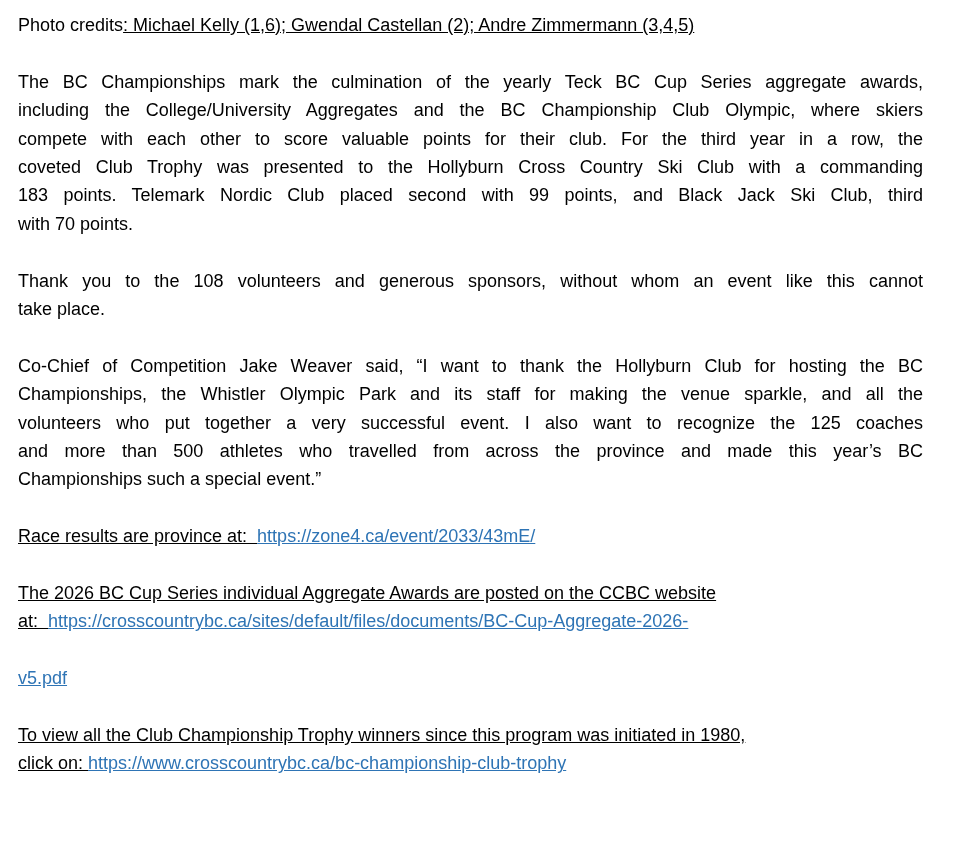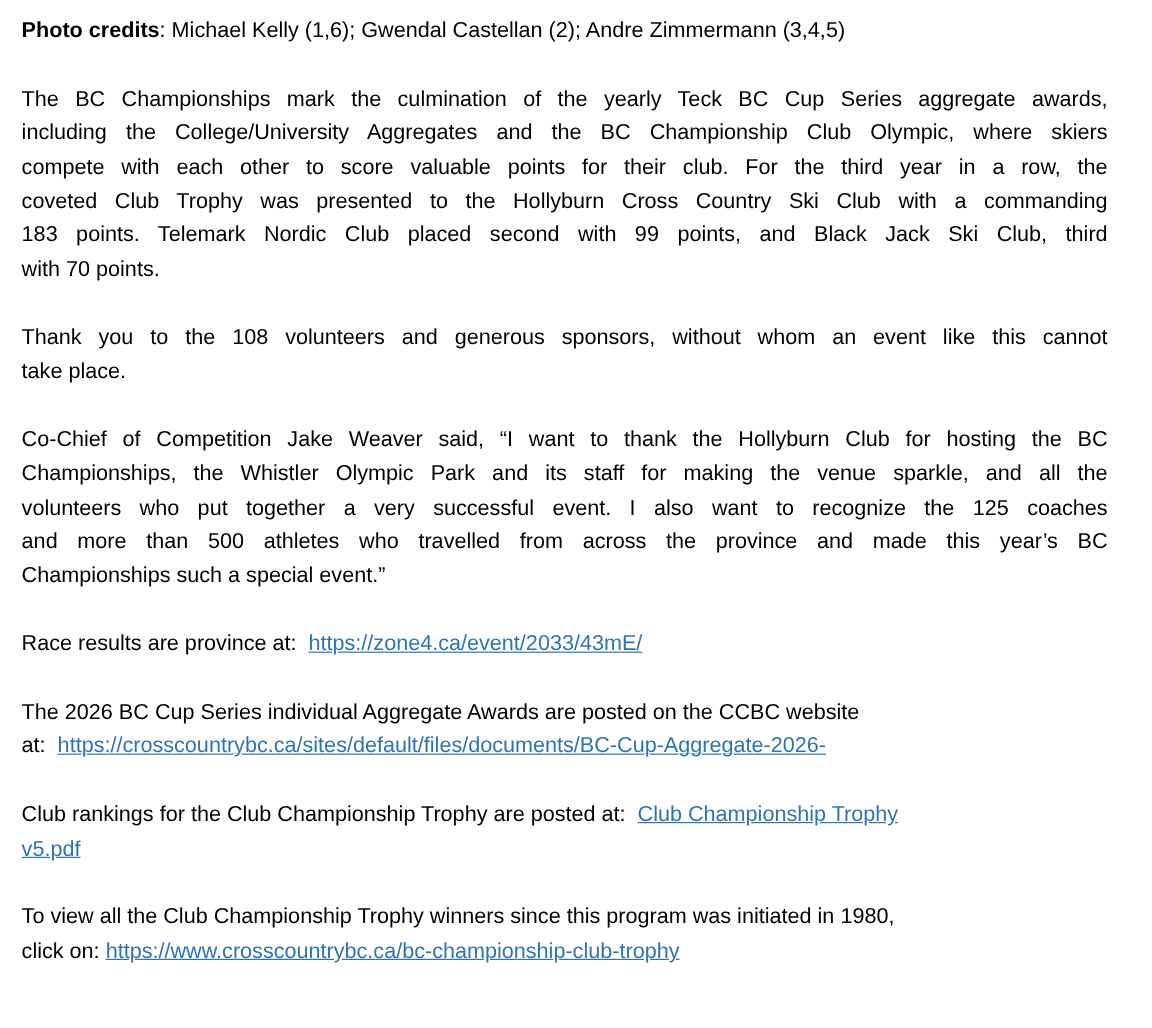--- a/index.html
+++ b/index.html
@@ -33,22 +33,22 @@
   
   .jline {
     text-align: justify;
     text-align-last: justify;
   }
   .jline.last {
     text-align: justify;
     text-align-last: left;
   }
   .tline { text-align: left; }
-  .pre { white-space: pre-wrap; }
-  .bold { font-weight: bold; }
+  .pre { white-space: pre-wrap; text-decoration: underline; }
+  .bold { font-weight: normal; }
   .link {
     color: var(--link);
     text-decoration: underline;
     cursor: pointer;
   }
 </style>
 </head>
 <body>
 
 <div class="doc">
@@ -87,23 +87,20 @@
     <div class="tline">
       <span class="pre">The 2026 BC Cup Series individual Aggregate Awards are posted on the CCBC website</span>
     </div>
     <div class="tline">
       <span class="pre">at:  </span><a class="link">https://crosscountrybc.ca/sites/default/files/documents/BC-Cup-Aggregate-2026-</a>
     </div>
   </div>
 
   <div class="block">
     <div class="tline">
-      <span class="pre">Club rankings for the Club Championship Trophy are posted at:  </span><a class="link">Club Championship Trophy</a>
-    </div>
-    <div class="tline">
       <a class="link">v5.pdf</a>
     </div>
   </div>
 
   <div class="block">
     <div class="tline">
       <span class="pre">To view all the Club Championship Trophy winners since this program was initiated in 1980,</span>
     </div>
     <div class="tline">
       <span class="pre">click on: </span><a class="link">https://www.crosscountrybc.ca/bc-championship-club-trophy</a>

